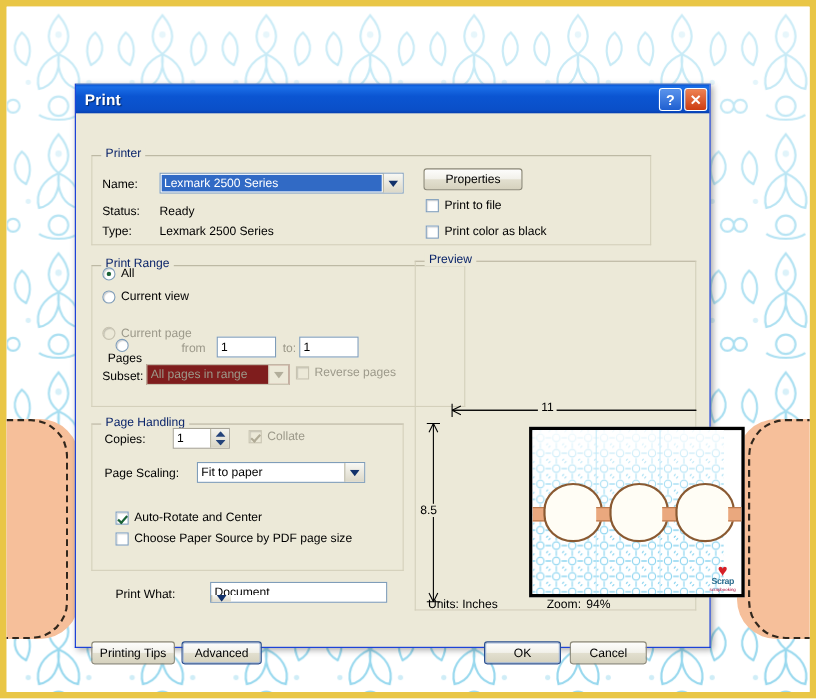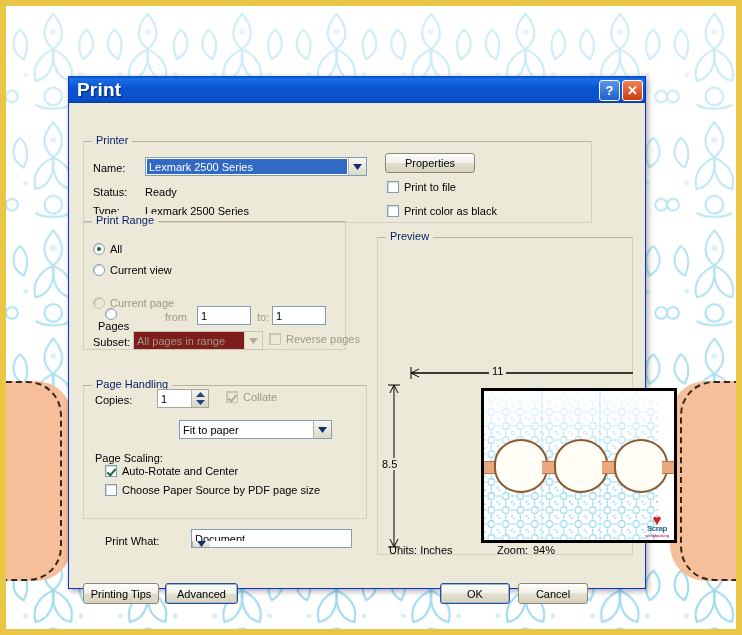--- a/index.html
+++ b/index.html
@@ -64,21 +64,21 @@
     height: 26px;
     background: linear-gradient(to bottom,
         #0756d6 0%, #1b6fe8 8%, #0b55d2 40%, #0a4fc8 88%, #073fb0 100%);
     display: flex; align-items: center;
     padding: 0 2px 0 8px;
     position: relative;
     border-top: 1px solid #0b4fc8;
   }
   #title-text {
     color: #fff;
-    font-size: 19px;
+    font-size: 14px;
     font-weight: bold;
     text-shadow: 1px 1px 1px rgba(0,0,0,.5);
     letter-spacing: .2px;
     flex: 1;
   }
   .tb-btn {
     width: 21px; height: 21px;
     margin-left: 2px;
     border: 1px solid #ffffff;
     border-radius: 3px;
@@ -341,21 +341,21 @@
       <div class="check" style="left:318px; top:78px;">
         <div class="cbox"></div>
         <div class="clbl">Print to file</div>
       </div>
 
       <div class="check" style="left:318px; top:102px;">
         <div class="cbox"></div>
         <div class="clbl">Print color as black</div>
       </div>
 
-      <div class="group" style="left:14px; top:118px; width:263px; height:129px;">
+      <div class="group" style="left:14px; top:138px; width:340px; height:129px;">
         <div class="group-title">Print Range</div>
       </div>
 
       <div class="radio on" style="left:24px; top:140px;">
         <div class="rbox"></div>
         <div class="rlbl">All</div>
       </div>
 
       <div class="radio" style="left:24px; top:161px;">
         <div class="rbox"></div>
@@ -406,21 +406,21 @@
             <path d="M0 8h9L4.5 13z" fill="#24437a"></path>
           </svg>
         </div>
       </div>
 
       <div class="check on dis" style="left:157px; top:288px;">
         <div class="cbox"></div>
         <div class="clbl">Collate</div>
       </div>
 
-      <div class="lbl" style="left:26px; top:322px;margin-top:27px;">Page Scaling:</div>
+      <div class="lbl" style="left:26px; top:322px;">Page Scaling:</div>
       <div class="combo" style="left:110px; top:317px; width:153px;">
         <div class="cval">Fit to paper</div>
         <div class="carrow">
           <svg width="9" height="6" viewBox="0 0 9 6">
               <path d="M0 0h9L4.5 6z" fill="#11316b"></path>
             </svg>
         </div>
       </div>
 
       <div class="check on" style="left:36px; top:349px;margin-top:13px;">

